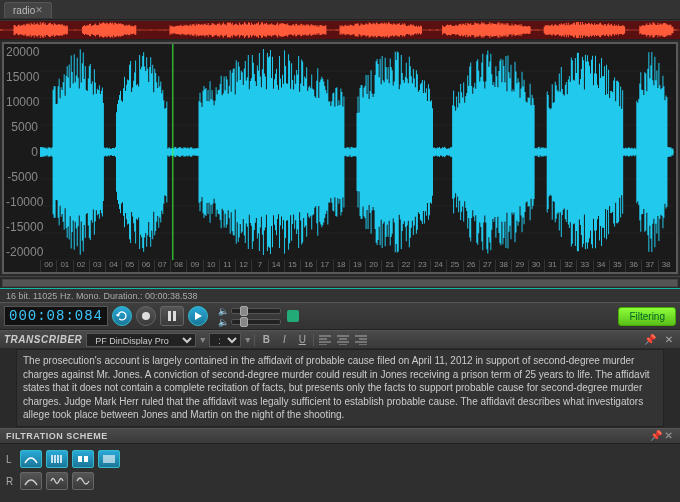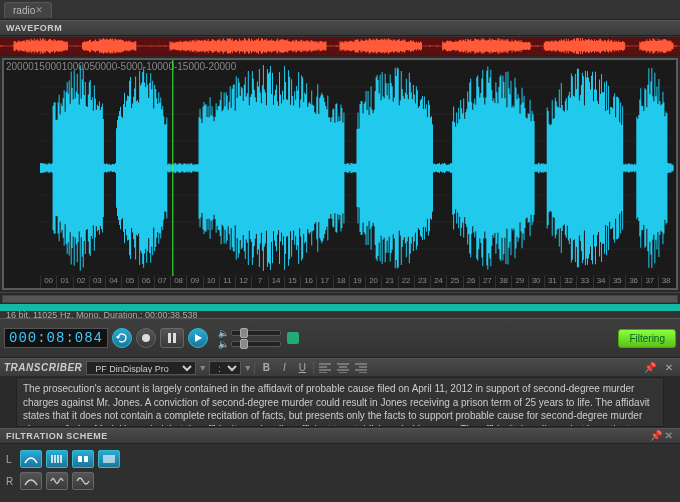--- a/index.html
+++ b/index.html
@@ -10,33 +10,33 @@
   .tab { background: #444; border: 1px solid #555; border-bottom: none; padding: 2px 8px; font-size: 10px; display: flex; align-items: center; border-radius: 3px 3px 0 0; }
   .tab .close { font-size: 9px; color: #999; cursor: pointer; }
   
   .panel-head { height: 16px; background: linear-gradient(#4a4a4a,#3a3a3a); border-top: 1px solid #555; border-bottom: 1px solid #222; display: flex; align-items: center; padding: 0 6px; font-size: 9px; font-weight: bold; letter-spacing: 0.5px; color: #ccc; justify-content: space-between; }
   .panel-head .ctrls { display: flex; gap: 4px; }
   .panel-head .ctrls span { width: 10px; height: 10px; line-height: 10px; text-align: center; color: #888; cursor: pointer; font-size: 10px; }
   
   .overview { height: 20px; background: #5a1010; border-top: 1px solid #333; border-bottom: 1px solid #222; position: relative; overflow: hidden; }
   
   .waveform { flex: 0 0 232px; background: #1a1a1a; border: 2px solid #5a5a5a; margin: 2px; position: relative; overflow: hidden; }
-  .axis-y { position: absolute; left: 0; top: 0; bottom: 12px; width: 36px; display: flex; flex-direction: row; justify-content: space-between; padding: 2px 2px; font-size: 10px; color: #888; text-align: right; }
+  .axis-y { position: absolute; left: 0; top: 0; bottom: 12px; width: 36px; display: flex; flex-direction: column; justify-content: space-between; padding: 2px 2px; font-size: 12px; color: #888; text-align: right; }
   .axis-y div { line-height: 1; }
   .canvas { position: absolute; left: 36px; right: 2px; top: 0; bottom: 12px; overflow: hidden; }
   .axis-x { position: absolute; left: 36px; right: 2px; bottom: 0; height: 12px; display: flex; font-size: 8px; color: #888; }
   .axis-x div { flex: 1; text-align: center; border-left: 1px solid #333; }
   
   .scroll-h { height: 12px; background: #2a2a2a; border-top: 1px solid #444; display: flex; align-items: center; padding: 0 2px; }
   .scroll-h .track { flex: 1; height: 8px; background: #222; border: 1px solid #444; position: relative; }
   .scroll-h .thumb { position: absolute; left: 0; width: 100%; height: 100%; background: #555; }
   
-  .info-bar { height: 14px; background: #333; border-top: 7px solid #14b8a6; padding: 0 6px; font-size: 9px; color: #aaa; display: flex; align-items: center; }
-  
-  .transport { height: 40px; background: linear-gradient(#3e3e3e,#333); border-top: 1px solid #555; border-bottom: 1px solid #222; display: flex; align-items: center; padding: 0 4px; gap: 4px; }
+  .info-bar { height: 14px; background: #333; border-top: 1px solid #14b8a6; padding: 0 6px; font-size: 9px; color: #aaa; display: flex; align-items: center; }
+  
+  .transport { height: 28px; background: linear-gradient(#3e3e3e,#333); border-top: 1px solid #555; border-bottom: 1px solid #222; display: flex; align-items: center; padding: 0 4px; gap: 4px; }
   .time-disp { font-family: "Courier New", monospace; font-size: 14px; color: #3bc9ff; background: #111; border: 1px solid #555; padding: 1px 4px; letter-spacing: 1px; }
   .btn { width: 20px; height: 20px; background: linear-gradient(#555,#3a3a3a); border: 1px solid #666; border-radius: 3px; display: flex; align-items: center; justify-content: center; cursor: pointer; color: #ddd; font-size: 10px; }
   .btn.round { border-radius: 50%; }
   .btn.cyan { background: linear-gradient(#2aa9d8,#1a7698); border-color: #3bc; color: #fff; }
   .vol-row { display: flex; flex-direction: column; gap: 1px; margin-left: 6px; }
   .vol-ctrl { display: flex; align-items: center; gap: 3px; }
   .vol-ctrl .ico { width: 10px; font-size: 9px; color: #aaa; }
   .slider { width: 50px; height: 6px; background: #222; border: 1px solid #555; position: relative; border-radius: 2px; }
   .slider .knob { position: absolute; width: 8px; height: 10px; background: #888; border: 1px solid #aaa; top: -3px; border-radius: 2px; }
   .link-ch { width: 12px; height: 12px; background: #2a7; border-radius: 2px; margin-left: 2px; }
@@ -64,23 +64,20 @@
 
 <div class="app">
 
   <div class="tabbar">
     <div class="tab">
       <span>radio</span>
       <span class="close">✕</span>
     </div>
   </div>
 
-  <div class="panel-head">
-    <span>WAVEFORM</span>
-  </div>
 
   <div class="overview">
     <svg width="100%" height="100%" preserveAspectRatio="none" viewBox="0 0 676 20">
       <rect width="676" height="20" fill="#5a1010"></rect>
       <g id="ov">
           <path d="M0 9.570540895061729L0 10.429459104938271M1 9.582827160493828L1 10.417172839506172M2 9.557381944444444L2 10.442618055555556M3 9.591427469135802L3 10.408572530864198M4 9.62885262345679L4 10.37114737654321M5 9.600212962962964L5 10.399787037037036M6 9.622730709876544L6 10.377269290123456M7 9.720294753086419L7 10.279705246913581M8 9.603460648148149L8 10.396539351851851M9 9.589450617283951L9 10.410549382716049M10 9.602153549382717L10 10.397846450617283M11 9.672125L11 10.327875M12 9.596587191358024L12 10.403412808641976M13 9.55942901234568L13 10.44057098765432M14 4.514371973067987L14 15.485628026932012M15 4.533703072371278L15 15.466296927628722M16 6.017580918151301L16 13.982419081848699M17 5.995723284738259L17 14.004276715261742M18 4.546822453104149L18 15.453177546895851M19 3.9116813430835276L19 16.08831865691647M20 5.526979925631604L20 14.473020074368396M21 4.6288935839767475L21 15.371106416023252M22 4.850730156244056L22 15.149269843755944M23 4.188284408618314L23 15.811715591381686M24 3.524124199164646L24 16.475875800835354M25 5.3001749175427895L25 14.69982508245721M26 3.626519318801514L26 16.373480681198487M27 2.828192203464644L27 17.171807796535354M28 3.7497599596963003L28 16.2502400403037M29 2.655768844918591L29 17.34423115508141M30 4.588830789744013L30 15.411169210255988M31 1.857432017852485L31 18.142567982147515M32 3.2333326029585763L32 16.766667397041424M33 4.193307215654419L33 15.806692784345582M34 1.6860914188802614L34 18.31390858111974M35 4.05437093456776L35 15.94562906543224M36 3.4660490906092303L36 16.533950909390768M37 1.9220966231478602L37 18.07790337685214M38 3.6054408399026414L38 16.39455916009736M39 4.500368969135112L39 15.499631030864888M40 1.0750528401390849L40 18.924947159860913M41 3.9344963176361487L41 16.06550368236385M42 2.228277597301867L42 17.77172240269813M43 1.2372994863497375L43 18.762700513650262M44 3.5504098163607516L44 16.44959018363925M45 2.35431156259995L45 17.64568843740005M46 4.451310601010261L46 15.548689398989739M47 4.527654016604449L47 15.47234598339555M48 3.348516516760413L48 16.651483483239588M49 2.171813272044113L49 17.828186727955888M50 1.9548378458135964L50 18.045162154186404M51 3.727414797873778L51 16.272585202126223M52 3.4481652619637178L52 16.551834738036284M53 4.639048490673358L53 15.360951509326643M54 2.223850907287554L54 17.776149092712444M55 3.408909628727873L55 16.591090371272127M56 4.428135111155374L56 15.571864888844626M57 3.9107694727411966L57 16.089230527258803M58 3.970152372947542L58 16.029847627052458M59 3.4678441311531545L59 16.532155868846846M60 4.255728483875189L60 15.744271516124812M61 3.890545843582972L61 16.10945415641703M62 3.4955514928751272L62 16.504448507124874M63 5.013503132072621L63 14.986496867927379M64 4.766000357292638L64 15.233999642707362M65 5.6999898141347645L65 14.300010185865236M66 5.110644932597861L66 14.889355067402139M67 5.4155609390449895L67 14.58443906095501M68 9.695914351851851L68 10.304085648148149M69 9.641348765432099L69 10.358651234567901M70 9.726829475308643L70 10.273170524691357M71 9.722912037037037L71 10.277087962962963M72 9.646818672839506L72 10.353181327160494M73 9.662438271604938L73 10.337561728395062M74 9.680326388888888L74 10.319673611111112M75 9.55770524691358L75 10.44229475308642M76 9.718463734567901L76 10.281536265432099M77 9.673157407407407L77 10.326842592592593M78 9.65900848765432L78 10.34099151234568M79 9.63990586419753L79 10.36009413580247M80 9.626405092592593L80 10.373594907407407M81 9.695728395061728L81 10.304271604938272M82 6.423349175200993L82 13.576650824799007M83 5.431347520882176L83 14.568652479117823M84 4.571996441764256L84 15.428003558235744M85 5.574626505881618L85 14.425373494118382M86 5.075918585675247L86 14.924081414324753M87 4.648012803220263L87 15.351987196779737M88 4.661094394346591L88 15.338905605653409M89 3.454075433442684L89 16.545924566557318M90 3.1174228927789693L90 16.88257710722103M91 5.421196455854284L91 14.578803544145716M92 5.041693896281695L92 14.958306103718305M93 4.475081679068861L93 15.524918320931139M94 3.7793563504425753L94 16.220643649557424M95 2.7818998384067095L95 17.21810016159329M96 4.675182104873549L96 15.32481789512645M97 4.529361073942686L97 15.470638926057314M98 4.679031928434423L98 15.320968071565577M99 2.0607542562221353L99 17.939245743777864M100 3.149434902108297L100 16.850565097891703M101 2.867935246355195L101 17.132064753644805M102 1.8992832657727092L102 18.10071673422729M103 1.4835179512546741L103 18.516482048745324M104 2.6343512331619587L104 17.365648766838042M105 2.9375384966852627L105 17.062461503314736M106 1.6590141581159727L106 18.340985841884027M107 2.594414360807483L107 17.405585639192516M108 3.6992601005687593L108 16.300739899431242M109 2.2485690175431152L109 17.751430982456885M110 1.2559792344307112L110 18.74402076556929M111 2.656983007709796L111 17.343016992290202M112 1.7479901049855773L112 18.252009895014425M113 4.28380764044744L113 15.71619235955256M114 1.931198719222495L114 18.068801280777507M115 2.2437167154455713L115 17.756283284554428M116 3.0528400722334386L116 16.947159927766563M117 3.529350922418657L117 16.470649077581342M118 2.2572041695771965L118 17.742795830422804M119 3.1962054701629308L119 16.80379452983707M120 2.563986193725344L120 17.436013806274655M121 3.722820924568322L121 16.27717907543168M122 3.2538990887645065L122 16.746100911235494M123 4.296900532582984L123 15.703099467417015M124 5.140717321172536L124 14.859282678827464M125 4.979327782993256L125 15.020672217006744M126 4.157211191915125L126 15.842788808084876M127 5.2939682728370965L127 14.706031727162904M128 4.129524374894955L128 15.870475625105044M129 4.070939246521305L129 15.929060753478694M130 5.9473074511261785L130 14.052692548873821M131 5.268022158575024L131 14.731977841424975M132 5.467375486832072L132 14.532624513167928M133 5.991440501734579L133 14.00855949826542M134 4.677159809301362L134 15.322840190698638M135 4.835547585330492L135 15.164452414669508M136 9.72647299382716L136 10.27352700617284M137 9.647277777777777L137 10.352722222222223M138 9.612573302469135L138 10.387426697530865M139 9.566248456790124L139 10.433751543209876M140 9.618858796296296L140 10.381141203703704M141 9.707626543209877L141 10.292373456790123M142 9.676440586419753L142 10.323559413580247M143 9.595856481481482L143 10.404143518518518M144 9.603096450617285L144 10.396903549382715M145 9.62204938271605L145 10.37795061728395M146 9.683270833333333L146 10.316729166666667M147 9.583983024691358L147 10.416016975308642M148 9.688074845679012L148 10.311925154320988M149 9.626101851851852L149 10.373898148148148M150 9.575286265432098L150 10.424713734567902M151 9.619516975308642L151 10.380483024691358M152 9.709349537037037L152 10.290650462962963M153 9.682006172839506L153 10.317993827160494M154 9.701375771604939L154 10.298624228395061M155 9.67801388888889L155 10.32198611111111M156 9.64914274691358L156 10.35085725308642M157 9.678651234567901L157 10.321348765432099M158 9.637094907407407L158 10.362905092592593M159 9.58169598765432L159 10.41830401234568M160 9.65634336419753L160 10.34365663580247M161 9.691592592592592L161 10.308407407407408M162 9.584665895061729L162 10.415334104938271M163 9.559452160493827L163 10.440547839506173M164 9.586506944444444L164 10.413493055555556M165 9.583052469135803L165 10.416947530864197M166 9.67297762345679L166 10.32702237654321M167 9.606837962962963L167 10.393162037037037M168 9.681855709876544L168 10.318144290123456M169 4.743037037037037L169 15.256962962962962M170 6.078914289860283L170 13.921085710139717M171 5.392053444689646L171 14.607946555310354M172 6.145723371326355L172 13.854276628673645M173 6.506575423683573L173 13.493424576316427M174 6.167063991493109L174 13.832936008506891M175 5.150854390094705L175 14.849145609905296M176 5.672186720646572L176 14.327813279353428M177 5.359530032140963L177 14.640469967859037M178 5.310373138559507L178 14.689626861440493M179 4.861599032415104L179 15.138400967584897M180 4.236331105802617L180 15.763668894197384M181 5.710373408716659L181 14.28962659128334M182 5.562027881965321L182 14.43797211803468M183 4.26584249054032L183 15.734157509459681M184 5.293488407383835L184 14.706511592616165M185 4.220822976971739L185 15.77917702302826M186 4.466510290690884L186 15.533489709309116M187 5.536170702685906L187 14.463829297314094M188 4.913552022523655L188 15.086447977476345M189 3.716754749431627L189 16.283245250568374M190 5.353513424572429L190 14.64648657542757M191 3.8931681527631934L191 16.106831847236805M192 3.5675901042509075L192 16.432409895749092M193 3.526741802741978L193 16.473258197258023M194 5.53324694792232L194 14.46675305207768M195 2.8719598198111633L195 17.128040180188837M196 4.52716683252352L196 15.47283316747648M197 2.964436539588485L197 17.035563460411517M198 3.31220776985354L198 16.68779223014646M199 4.35805335461559L199 15.64194664538441M200 3.6241797042805146L200 16.375820295719485M201 3.712646621662505L201 16.287353378337496M202 4.708631820769536L202 15.291368179230464M203 3.3977584834421366L203 16.602241516557864M204 2.776884172555924L204 17.223115827444076M205 4.314451432818911L205 15.685548567181089M206 4.054267770612737L206 15.945732229387264M207 2.261330343525823L207 17.738669656474176M208 4.982725221317021L208 15.017274778682978M209 4.31290290655625L209 15.68709709344375M210 4.074089377425739L210 15.92591062257426M211 2.1841399421607672L211 17.81586005783923M212 2.7891804694100006L212 17.21081953059M213 3.6969724497431917L213 16.303027550256807M214 4.250855482234259L214 15.74914451776574M215 4.638908208415346L215 15.361091791584654M216 2.9562182887602733L216 17.043781711239728M217 3.335412456548098L217 16.6645875434519M218 1.8931837209816962L218 18.106816279018304M219 3.8088559434009426L219 16.191144056599057M220 4.675436844637063L220 15.324563155362938M221 3.1627535672874405L221 16.83724643271256M222 1.4702639003218394L222 18.52973609967816M223 3.4903271217386678L223 16.509672878261334M224 3.7177875112742775L224 16.282212488725722M225 4.772050780337897L225 15.227949219662104M226 1.7167220325012913L226 18.28327796749871M227 2.0760329957777213L227 17.923967004222277M228 1.9433533903287916L228 18.05664660967121M229 1.3898559627826899L229 18.61014403721731M230 3.7458222910717813L230 16.254177708928218M231 1.9247784913687411L231 18.07522150863126M232 4.615609137580481L232 15.384390862419519M233 3.7873772462537723L233 16.212622753746228M234 3.308249642511134L234 16.691750357488864M235 2.8621266842822406L235 17.13787331571776M236 4.243544910453279L236 15.756455089546721M237 4.628403958987279L237 15.37159604101272M238 1.7037107173546069L238 18.296289282645393M239 3.626912714805938L239 16.37308728519406M240 4.383548412532649L240 15.61645158746735M241 3.2488087058124124L241 16.75119129418759M242 4.021581502963198L242 15.978418497036802M243 1.0572886445877518L243 18.94271135541225M244 2.422440143758501L244 17.5775598562415M245 3.9353883831177905L245 16.06461161688221M246 3.9400703538486654L246 16.059929646151335M247 1.313350418303596L247 18.686649581696404M248 1.8665637157832808L248 18.13343628421672M249 4.343223981250704L249 15.656776018749296M250 2.0240700186609875L250 17.975929981339014M251 3.5150808552636157L251 16.484919144736384M252 4.363014148693209L252 15.636985851306791M253 3.0515963777967547L253 16.948403622203244M254 3.7805845513957017L254 16.2194154486043M255 2.5098580546018496L255 17.49014194539815M256 2.8997476100475144L256 17.100252389952487M257 1.1865086545754533L257 18.813491345424545M258 4.451845861658743L258 15.548154138341257M259 3.65708155675512L259 16.34291844324488M260 1.3998378672808443L260 18.600162132719156M261 1.569799047460883L261 18.430200952539117M262 3.8343963789382594L262 16.16560362106174M263 2.9037543569765516L263 17.096245643023448M264 3.0428498430800985L264 16.9571501569199M265 1.9831294369532149L265 18.016870563046787M266 4.208782658653361L266 15.791217341346638M267 3.8330446971348566L267 16.166955302865144M268 3.6545106601679853L268 16.345489339832014M269 3.8739930757176015L269 16.1260069242824M270 2.520734381247988L270 17.479265618752013M271 3.879901309789208L271 16.120098690210792M272 3.9438017348840493L272 16.056198265115952M273 4.56566240282014L273 15.43433759717986M274 4.682261984432897L274 15.317738015567102M275 2.9994417601660723L275 17.00055823983393M276 1.727990998096173L276 18.272009001903825M277 4.64510588033148L277 15.35489411966852M278 3.0234788130752444L278 16.976521186924757M279 2.7569327138300803L279 17.243067286169918M280 2.434626099239674L280 17.565373900760328M281 2.6125181371996353L281 17.387481862800364M282 2.87096760830228L282 17.12903239169772M283 3.2782559051713793L283 16.721744094828622M284 3.6630612480837748L284 16.336938751916225M285 3.9763381137971763L285 16.023661886202824M286 2.5265302517619705L286 17.47346974823803M287 4.781806895546545L287 15.218193104453455M288 4.711288315940604L288 15.288711684059397M289 5.190148264345058L289 14.809851735654942M290 4.674221203890749L290 15.325778796109251M291 3.8180761596015005L291 16.1819238403985M292 3.7082483403882627L292 16.291751659611737M293 5.1751659636012395L293 14.82483403639876M294 3.149369381342006L294 16.850630618657995M295 3.054049055670852L295 16.945950944329148M296 5.016000003969618L296 14.98399999603038M297 4.397932033064845L297 15.602067966935156M298 4.864314847408435L298 15.135685152591565M299 3.0489655832849882L299 16.95103441671501M300 3.3917957867776165L300 16.608204213222383M301 4.957217897287399L301 15.0427821027126M302 3.842225935510072L302 16.157774064489928M303 4.687861646926463L303 15.312138353073536M304 5.063134948093276L304 14.936865051906725M305 3.3320484056007844L305 16.667951594399216M306 4.289600445570391L306 15.710399554429609M307 4.073547414853081L307 15.926452585146919M308 5.796673788970661L308 14.203326211029339M309 3.862579198048019L309 16.137420801951983M310 3.593150996705118L310 16.40684900329488M311 4.802296274791502L311 15.197703725208498M312 4.883208514329008L312 15.116791485670992M313 5.033727575522883L313 14.966272424477117M314 4.574968828101268L314 15.425031171898732M315 6.195034869999285L315 13.804965130000715M316 4.79470827888492L316 15.205291721115081M317 6.430012639571419L317 13.56998736042858M318 4.433501091990134L318 15.566498908009866M319 4.39901386833775L319 15.60098613166225M320 4.608167021219125L320 15.391832978780876M321 5.770616325191064L321 14.229383674808936M322 5.169529330926506L322 14.830470669073495M323 5.204896514204054L323 14.795103485795945M324 4.61086985423986L324 15.38913014576014M325 9.671077160493827L325 10.328922839506173M326 9.570631944444445L326 10.429368055555555M327 9.709677469135803L327 10.290322530864197M328 9.67210262345679L328 10.32789737654321M329 9.568462962962963L329 10.431537037037037M330 9.695980709876544L330 10.304019290123456M331 9.71854475308642L331 10.28145524691358M332 9.706710648148148L332 10.293289351851852M333 9.617700617283951L333 10.382299382716049M334 9.555403549382715L334 10.444596450617285M335 9.550375L335 10.449625M336 9.579837191358024L336 10.420162808641976M337 9.647679012345678L337 10.352320987654322M338 4.773472222222222L338 15.226527777777779M339 6.151856147297254L339 13.848143852702746M340 4.452312831750755L340 15.547687168249244M341 5.785077056855589L341 14.214922943144412M342 5.83595289468459L342 14.16404710531541M343 4.292851859509273L343 15.707148140490727M344 4.793488675605123L344 15.206511324394878M345 5.4567471498777795L345 14.54325285012222M346 4.614289546224379L346 15.385710453775621M347 5.5685168501294084L347 14.43148314987059M348 3.879553529923431L348 16.12044647007657M349 4.351323959839572L349 15.648676040160428M350 4.466328185567594L350 15.533671814432406M351 5.428766761953282L351 14.571233238046718M352 5.085872423187121L352 14.914127576812879M353 2.8884231674894503L353 17.11157683251055M354 3.3650308243887332L354 16.634969175611268M355 2.6522157363507315L355 17.347784263649267M356 2.591985672910681L356 17.40801432708932M357 5.248717068244803L357 14.751282931755197M358 4.81424118741502L358 15.185758812584979M359 2.424217490607721L359 17.57578250939228M360 3.727481356900828L360 16.272518643099172M361 4.185591776652244L361 15.814408223347755M362 4.331514171207282L362 15.668485828792718M363 3.7314516264863675L363 16.26854837351363M364 2.4373844628476737L364 17.562615537152325M365 3.659904081829713L365 16.340095918170288M366 3.975498752287576L366 16.024501247712422M367 1.5152084025670138L367 18.484791597432988M368 2.228750627209906L368 17.771249372790095M369 3.0114792033067017L369 16.988520796693297M370 3.5478332261257135L370 16.452166773874286M371 2.074194501303391L371 17.925805498696608M372 2.852484927701637L372 17.14751507229836M373 3.609274756365779L373 16.390725243634222M374 1.7700853257216735L374 18.229914674278326M375 2.040911413027832L375 17.959088586972168M376 3.7159018199804956L376 16.284098180019505M377 3.4133288387389067L377 16.586671161261094M378 2.670674073469079L378 17.32932592653092M379 2.3661532169970476L379 17.63384678300295M380 1.9118383159702628L380 18.088161684029735M381 3.2497837276205805L381 16.75021627237942M382 1.6658641016551385L382 18.33413589834486M383 2.9552287664107L383 17.0447712335893M384 2.2826447170672512L384 17.71735528293275M385 3.6940840715010417L385 16.30591592849896M386 1.471372130269316L386 18.528627869730684M387 1.8739964892947683L387 18.12600351070523M388 3.3819348330678363L388 16.618065166932162M389 3.082211450487982L389 16.917788549512018M390 4.0307044511416485L390 15.969295548858351M391 2.839324887648652L391 17.16067511235135M392 2.7867584786669877L392 17.21324152133301M393 3.794629248950212L393 16.205370751049788M394 4.0456698549784L394 15.9543301450216M395 2.6483895359057845L395 17.351610464094215M396 3.2511214958012324L396 16.748878504198768M397 2.252958775550601L397 17.747041224449397M398 4.534060511993234L398 15.465939488006766M399 4.289782666722865L399 15.710217333277136M400 2.7230307536510505L400 17.276969246348948M401 3.8449665936637425L401 16.15503340633626M402 2.4224273005894643L402 17.577572699410535M403 3.9658234210768057L403 16.034176578923194M404 5.560571587367888L404 14.439428412632111M405 5.53952018079882L405 14.46047981920118M406 4.676346339800958L406 15.323653660199042M407 5.366245145132474L407 14.633754854867526M408 3.497727115283843L408 16.502272884716156M409 3.786346668097189L409 16.21365333190281M410 5.088438661274953L410 14.911561338725047M411 3.829063445399192L411 16.170936554600807M412 5.60454265879408L412 14.395457341205919M413 6.2097814837559255L413 13.790218516244074M414 5.134910232028204L414 14.865089767971796M415 6.258770437564783L415 13.741229562435217M416 5.161887741097736L416 14.838112258902264M417 6.266767581225271L417 13.73323241877473M418 5.019467814872233L418 14.980532185127768M419 5.812789447867249L419 14.18721055213275M420 9.688827932098766L420 10.311172067901234M421 9.61055864197531L421 10.38944135802469M422 9.727891203703704L422 10.272108796296296M423 9.698047839506172L423 10.301952160493828M424 9.684917438271604L424 10.315082561728396M425 9.599055555555555L425 10.400944444444445M426 9.657684413580247L426 10.342315586419753M427 9.564692901234569L427 10.435307098765431M428 9.550636574074074L428 10.449363425925926M429 9.672737654320988L429 10.327262345679012M430 9.714885030864197L430 10.285114969135803M431 9.687634259259259L431 10.312365740740741M432 9.668207561728394L432 10.331792438271606M433 9.700493827160495L433 10.299506172839505M434 9.57504861111111L434 10.42495138888889M435 9.56909413580247L435 10.43090586419753M436 9.626519290123456L436 10.373480709876544M437 9.67787962962963L437 10.32212037037037M438 9.66039737654321L438 10.33960262345679M439 9.597961419753087L439 10.402038580246913M440 4.658225812249724L440 15.341774187750275M441 6.1023156771319895L441 13.89768432286801M442 6.429808525582935L442 13.570191474417065M443 5.9590023152071865L443 14.040997684792814M444 4.333476490300383L444 15.666523509699617M445 3.9805475666767407L445 16.01945243332326M446 4.852439797257489L446 15.147560202742511M447 4.43754820035084L447 15.56245179964916M448 3.8680379447424107L448 16.13196205525759M449 5.054264080341456L449 14.945735919658544M450 5.658421853723076L450 14.341578146276923M451 5.401016694356086L451 14.598983305643914M452 5.638246201165751L452 14.361753798834249M453 4.1480277832076355L453 15.851972216792365M454 4.746552656993539L454 15.25344734300646M455 5.432078993845408L455 14.567921006154592M456 4.184255463696868L456 15.815744536303132M457 3.3229516827083376L457 16.677048317291664M458 3.045458190436885L458 16.954541809563114M459 4.701424099148303L459 15.298575900851697M460 2.872202674405017L460 17.127797325594983M461 3.2403868805074376L461 16.759613119492563M462 4.413055282831762L462 15.586944717168237M463 2.171122256502186L463 17.828877743497813M464 4.952678995263285L464 15.047321004736716M465 1.854194216890015L465 18.145805783109985M466 3.144988842755943L466 16.855011157244057M467 3.5409492757381384L467 16.45905072426186M468 2.2121684460733597L468 17.78783155392664M469 4.503904842802711L469 15.496095157197288M470 4.201294752978969L470 15.798705247021031M471 4.272711560357276L471 15.727288439642724M472 1.317422492115245L472 18.682577507884755M473 2.1062264639921695L473 17.89377353600783M474 3.126005267945252L474 16.873994732054747M475 2.4902421727817465L475 17.50975782721825M476 2.752595428737692L476 17.247404571262308M477 4.264404038730679L477 15.735595961269322M478 3.1427072356274897L478 16.85729276437251M479 1.1679173195439176L479 18.832082680456082M480 2.6687932000223125L480 17.331206799977686M481 1.7495808098008272L481 18.250419190199175M482 3.010106973237815L482 16.989893026762186M483 3.9990970624072277L483 16.000902937592773M484 3.9925361773123766L484 16.007463822687622M485 3.2016419928336743L485 16.798358007166325M486 3.170681603241732L486 16.829318396758268M487 1.184287053120288L487 18.815712946879714M488 3.829498555275282L488 16.170501444724717M489 2.2894863035610475L489 17.71051369643895M490 2.608902031212482L490 17.39109796878752M491 3.401587271435181L491 16.598412728564817M492 3.429479683935992L492 16.57052031606401M493 3.1686182493950117L493 16.83138175060499M494 3.9941406156285506L494 16.005859384371448M495 1.5849416939604488L495 18.41505830603955M496 1.44936178853726L496 18.55063821146274M497 4.1279945541898275L497 15.872005445810172M498 2.3152083082196793L498 17.68479169178032M499 2.944884577224366L499 17.055115422775636M500 2.431414301532275L500 17.568585698467725M501 4.075271220677739L501 15.924728779322262M502 2.768171658285116L502 17.231828341714884M503 4.217137403863098L503 15.782862596136901M504 2.1975500714524436L504 17.802449928547556M505 2.914181282176018L505 17.085818717823983M506 4.710163443939823L506 15.289836556060177M507 5.074516296749702L507 14.925483703250297M508 5.149357978345112L508 14.850642021654888M509 2.7625229468254258L509 17.237477053174572M510 4.954635727983042L510 15.045364272016958M511 5.040949303732821L511 14.95905069626718M512 3.280337528246176L512 16.719662471753825M513 3.8495618954343875L513 16.150438104565612M514 4.51119051129064L514 15.48880948870936M515 4.806058649183776L515 15.193941350816225M516 3.498175113008399L516 16.5018248869916M517 5.191259185448217L517 14.808740814551783M518 3.4540351687894573L518 16.545964831210544M519 5.314141164865532L519 14.685858835134468M520 5.8442687758461656L520 14.155731224153834M521 6.090544650668984L521 13.909455349331015M522 5.49138122092364L522 14.508618779076361M523 5.472504070535362L523 14.527495929464639M524 6.393849233607452L524 13.606150766392549M525 5.628222235618964L525 14.371777764381036M526 5.561038334514404L526 14.438961665485596M527 6.032422183424457L527 13.967577816575542M528 9.563244598765433L528 10.436755401234567M529 9.579975308641975L529 10.420024691358025M530 9.67230787037037L530 10.32769212962963M531 9.67746450617284L531 10.32253549382716M532 9.57933410493827L532 10.42066589506173M533 9.648472222222223L533 10.351527777777777M534 9.562101080246913L534 10.437898919753087M535 9.564109567901234L535 10.435890432098766M536 9.70505324074074L536 10.29494675925926M537 9.682154320987655L537 10.317845679012345M538 9.639301697530865L538 10.360698302469135M539 9.587050925925926L539 10.412949074074074M540 9.602624228395062L540 10.397375771604938M541 6.7421901719960715L541 13.257809828003928M542 4.797290637048887L542 15.202709362951113M543 5.035610236748086L543 14.964389763251914M544 4.5568216475667525L544 15.443178352433247M545 4.778799625992824L545 15.221200374007175M546 4.897393868102733L546 15.102606131897268M547 5.236702181601881L547 14.763297818398119M548 4.255947207336629L548 15.744052792663371M549 3.8605674276166306L549 16.13943257238337M550 5.625534900175643L550 14.374465099824356M551 4.710541038417298L551 15.289458961582703M552 3.373823754690731L552 16.626176245309267M553 4.471186235278603L553 15.528813764721397M554 5.11905744148453L554 14.880942558515471M555 5.246393489313906L555 14.753606510686094M556 3.2457059571735423L556 16.75429404282646M557 4.202840580328392L557 15.797159419671608M558 2.4464802638694634L558 17.553519736130536M559 3.767836739040381L559 16.23216326095962M560 3.6033578168686917L560 16.39664218313131M561 2.548810842939223L561 17.451189157060778M562 4.926365305866318L562 15.073634694133682M563 2.0174184321696673L563 17.982581567830334M564 4.547541768914226L564 15.452458231085775M565 2.0636273469812085L565 17.936372653018793M566 4.668917908319533L566 15.331082091680468M567 3.8091768008826925L567 16.190823199117307M568 3.634487414398251L568 16.36551258560175M569 3.600154289253237L569 16.399845710746764M570 2.116956936931201L570 17.883043063068797M571 1.555354034291657L571 18.444645965708343M572 4.088276584587028L572 15.911723415412972M573 1.4865465942455707L573 18.51345340575443M574 1.2260738013075958L574 18.773926198692404M575 1.1782633400636318L575 18.82173665993637M576 4.066653518080515L576 15.933346481919486M577 1.2444140500560952L577 18.755585949943907M578 4.0389769998383205L578 15.96102300016168M579 1.2476306505127557L579 18.752369349487246M580 3.718316575246676L580 16.281683424753325M581 4.075600691101228L581 15.92439930889877M582 2.260009696352909L582 17.73999030364709M583 3.5488800014388L583 16.4511199985612M584 3.3542350134441934L584 16.645764986555807M585 2.0252257032461545L585 17.974774296753846M586 2.827345986494908L586 17.172654013505092M587 3.971455924302216L587 16.028544075697784M588 2.6343576744079407L588 17.36564232559206M589 3.6388803201098083L589 16.36111967989019M590 4.421787713221545L590 15.578212286778456M591 2.5970113812208657L591 17.402988618779133M592 4.471707361749373L592 15.528292638250626M593 3.2654890191351624L593 16.734510980864837M594 3.945107624707167L594 16.054892375292834M595 3.894465813239866L595 16.105534186760135M596 2.5789514185224913L596 17.421048581477507M597 1.8395571045228056L597 18.160442895477196M598 3.941323170710074L598 16.058676829289926M599 4.256510873894461L599 15.743489126105539M600 4.95014253409764L600 15.04985746590236M601 3.230421760586645L601 16.769578239413356M602 3.5886697101458047L602 16.411330289854195M603 5.2065963839644995L603 14.793403616035501M604 3.6486771177584263L604 16.351322882241575M605 2.598903647759915L605 17.401096352240085M606 4.652804092819167L606 15.347195907180833M607 3.8404666862930483L607 16.15953331370695M608 3.041807327763655L608 16.958192672236343M609 5.065404235371991L609 14.934595764628009M610 5.469723779963927L610 14.530276220036072M611 3.5809422176489036L611 16.419057782351096M612 5.184048747419994L612 14.815951252580007M613 4.550644207229207L613 15.449355792770792M614 5.710089196455813L614 14.289910803544187M615 3.9966973540348025L615 16.0033026459652M616 5.447580274371266L616 14.552419725628734M617 5.6784164535257995L617 14.321583546474201M618 5.523076653260571L618 14.47692334673943M619 4.541996281579093L619 15.458003718420908M620 5.195125054897731L620 14.80487494510227M621 6.103349785730195L621 13.896650214269805M622 9.63384799382716L622 10.36615200617284M623 9.622152777777778L623 10.377847222222222M624 9.564948302469135L624 10.435051697530865M625 9.586123456790123L625 10.413876543209877M626 9.616233796296296L626 10.383766203703704M627 9.592501543209876L627 10.407498456790124M628 9.718815586419753L628 10.281184413580247M629 9.705731481481482L629 10.294268518518518M630 9.690471450617284L630 10.309528549382716M631 9.596924382716049L631 10.403075617283951M632 9.635645833333333L632 10.364354166666667M633 9.603858024691357L633 10.396141975308643M634 9.685449845679013L634 10.314550154320987M635 9.690976851851852L635 10.309023148148148M636 5.252801042745802L636 14.747198957254199M637 6.43990453335603L637 13.56009546664397M638 4.677977378583537L638 15.322022621416462M639 4.990782062113036L639 15.009217937886964M640 4.705821023683246L640 15.294178976316754M641 5.180516830153877L641 14.819483169846123M642 4.138852793391821L642 15.86114720660818M643 2.5057038686694186L643 17.494296131330582M644 4.32200367417516L644 15.67799632582484M645 4.383704725391183L645 15.616295274608817M646 1.86303164516187L646 18.13696835483813M647 3.6513199823839777L647 16.348680017616022M648 4.522508460880475L648 15.477491539119525M649 1.7474124649537437L649 18.252587535046256M650 1.7560652286372846L650 18.243934771362717M651 2.9803669635634904L651 17.01963303643651M652 4.3081894553846025L652 15.691810544615397M653 4.338522155001617L653 15.661477844998384M654 1.8236514055226714L654 18.17634859447733M655 4.404788448402118L655 15.595211551597881M656 2.7688591613117257L656 17.231140838688276M657 3.180566613541119L657 16.819433386458883M658 4.109864511304307L658 15.890135488695693M659 2.7534719845632933L659 17.246528015436706M660 2.110836588376155L660 17.889163411623844M661 2.208610716547974L661 17.791389283452027M662 2.826805797869322L662 17.173194202130677M663 3.86645538152305L663 16.13354461847695M664 3.759373348994555L664 16.240626651005446M665 4.607376856147974L665 15.392623143852026M666 3.9433982816938986L666 16.0566017183061M667 4.220842168060952L667 15.779157831939049M668 6.474368107078851L668 13.52563189292115M669 6.431678749697646L669 13.568321250302354M670 9.580255401234568L670 10.419744598765432M671 9.577449074074075L671 10.422550925925925M672 9.575800154320987L672 10.424199845679013M673 9.719197530864198L673 10.280802469135802M674 9.658196759259258L674 10.341803240740742M675 9.650020061728394L675 10.349979938271606" stroke="#ff5a3a" stroke-width="1"></path>
         </g>
     </svg>
   </div>
 

